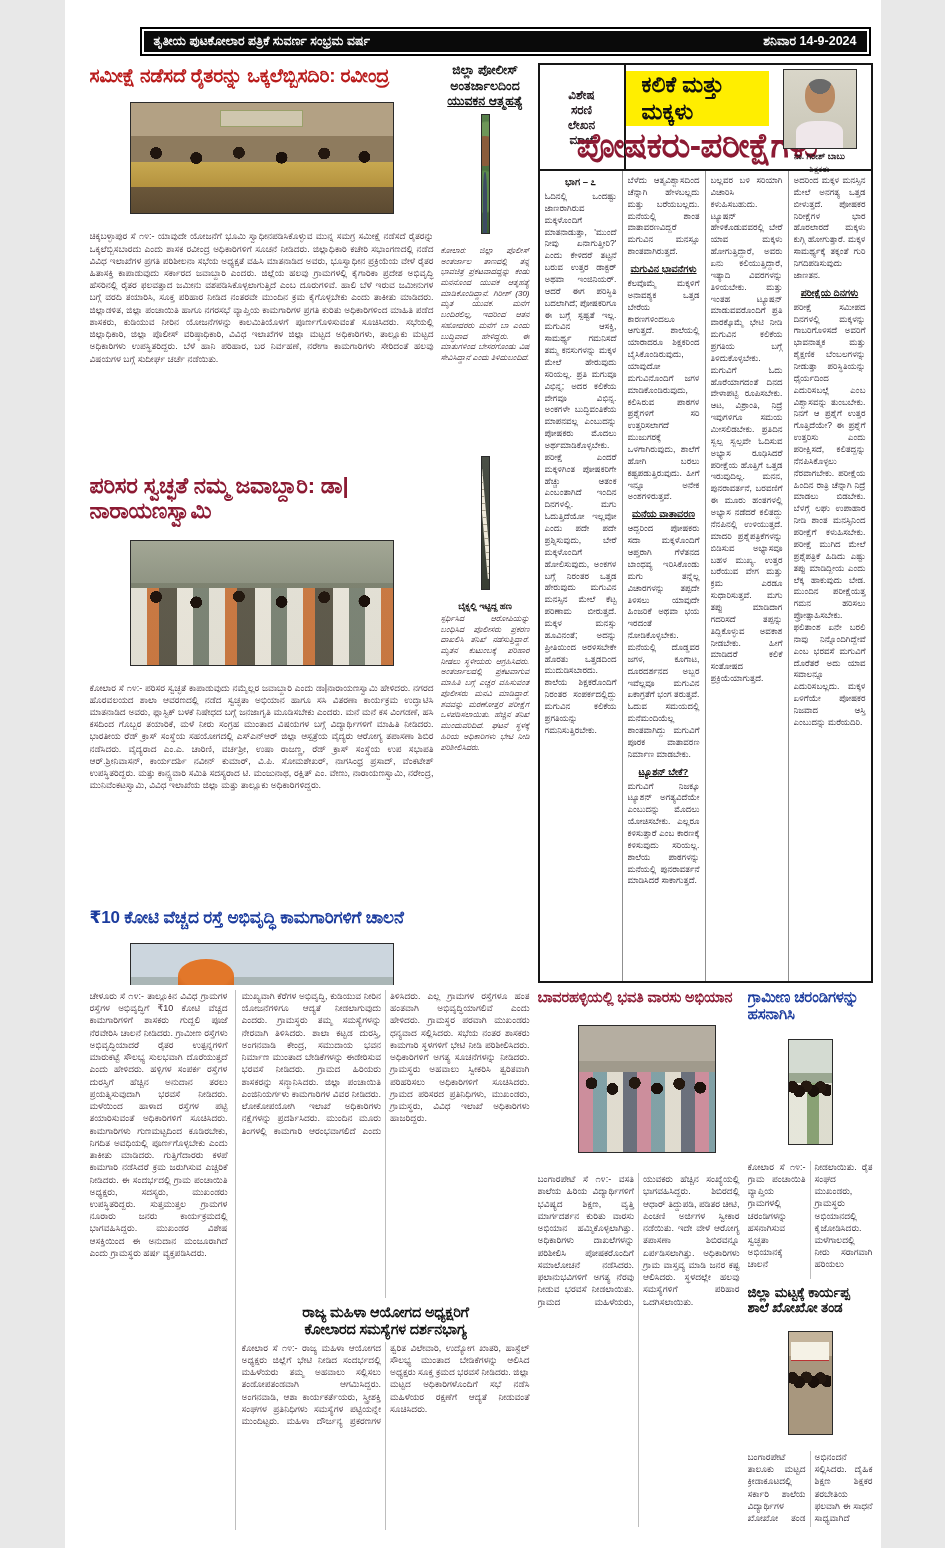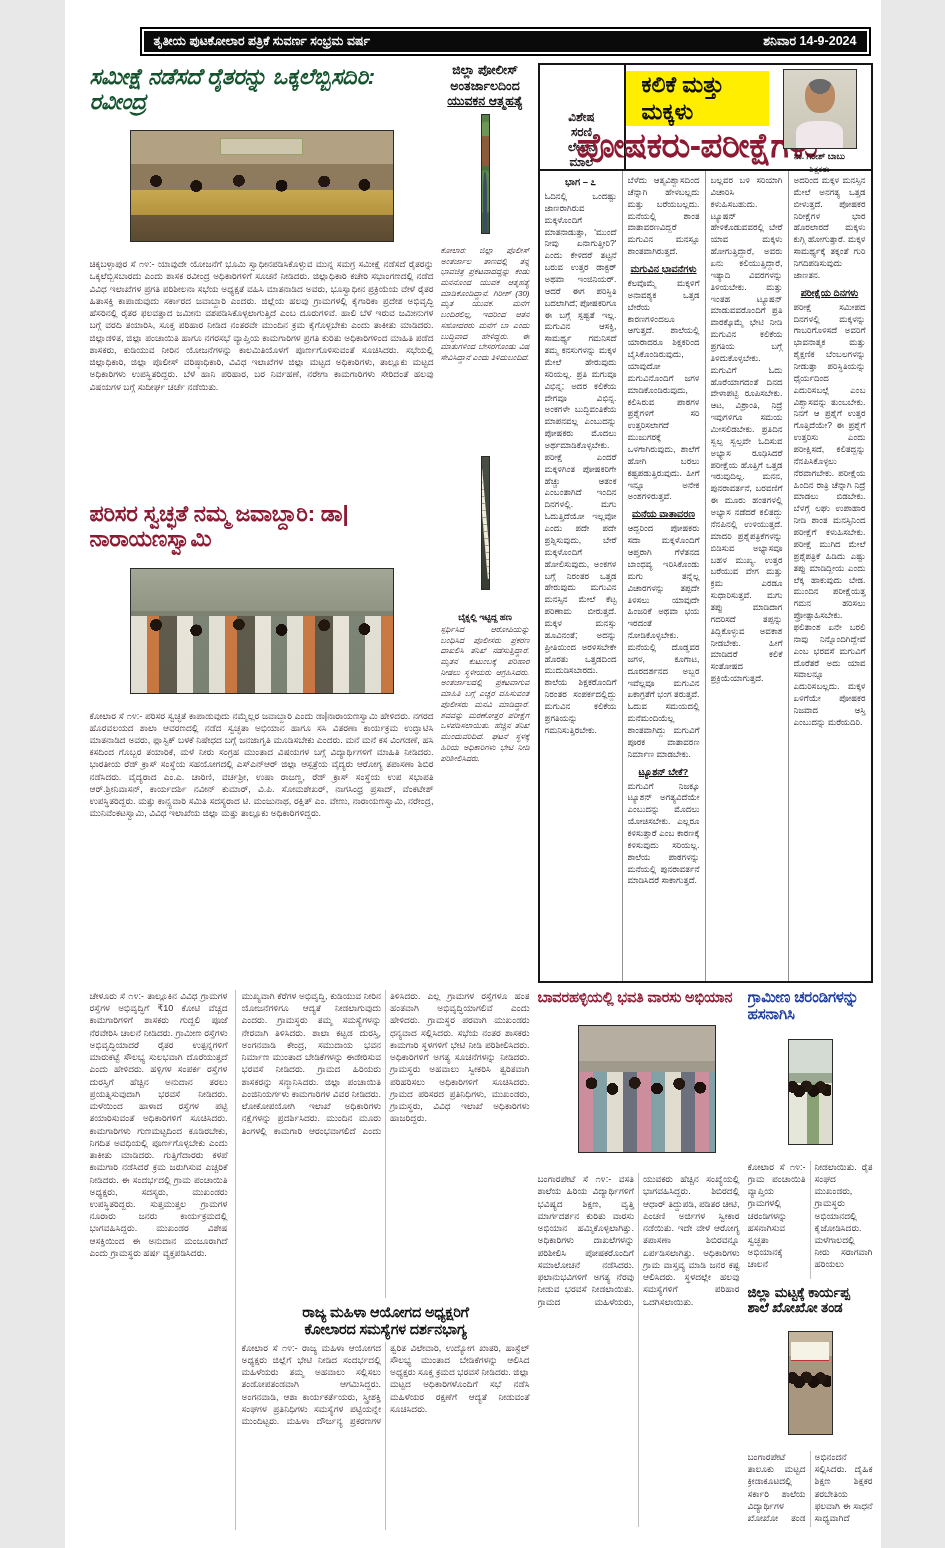--- a/index.html
+++ b/index.html
@@ -12,21 +12,21 @@
   .masthead-bar .mid{flex:1;}
   
   .content{display:flex;gap:8px;padding:0 8px 6px 25px;}
   .left-zone{width:440px;flex:none;}
   .right-zone{flex:1;min-width:0;}
   .left-top-row{display:flex;gap:7px;height:922px;overflow:hidden;}
   .main-left{width:344px;flex:none;overflow:hidden;}
   .thin-col{flex:1;min-width:0;display:flex;flex-direction:column;overflow:hidden;font-size:8px;}
   
   .hl{font-weight:bold;line-height:1.12;margin:2px 0 4px;letter-spacing:-.2px;}
-  .hl-black{color:#14532d;font-size:22px;font-style:italic;}
+  .hl-black{color:#b91c1c;font-size:19px;}
   .hl-maroon{color:#8c1a33;font-size:22px;margin-top:7px;}
   .hl-blue{color:#1c3c9e;font-size:17px;margin-top:7px;}
   .hl-small-maroon{color:#8c1a33;font-size:14.5px;margin:0 0 4px;}
   .hl-small-blue{color:#1c3c9e;font-size:15px;margin:0 0 4px;}
   .hl-small-black{color:#111;font-size:13.5px;margin:6px 0 4px;}
   .hl-women{color:#101010;font-size:14.5px;text-align:center;line-height:1.2;margin:6px 0 3px;}
   
   .body-txt{font-size:9px;line-height:1.36;text-align:justify;color:#3a2730;overflow:hidden;}
   .right-zone .body-txt{color:#2c2430;}
   .cols2{columns:2;column-gap:9px;column-rule:1px solid #bdbdbd;}
@@ -67,27 +67,27 @@
       background:repeating-linear-gradient(90deg,#d78ba0 0 14px,#7aa3ad 14px 28px,#f0ece0 28px 44px,#5e6678 44px 58px);}
   .ph-drain{height:106px;background:linear-gradient(180deg,#d4dbd2 0 32%,#9aa791 32% 100%);}
   .ph-drain::before{content:"";position:absolute;left:0;right:0;bottom:0;height:58%;opacity:.85;
       background:repeating-linear-gradient(90deg,#f3f1e7 0 18px,#86a06f 18px 30px,#e9e6da 30px 48px,#55684c 48px 60px);}
   .ph-khokho{height:104px;background:linear-gradient(180deg,#c4b49b 0 24%,#a8977e 24% 100%);}
   .ph-khokho::before{content:"";position:absolute;left:6%;right:6%;top:10%;height:18%;background:#f5f2e6;box-shadow:0 1px 0 #b33;}
   
   .police-head{font-weight:bold;font-size:12.5px;text-align:center;line-height:1.25;color:#101010;}
   .police-head .u{text-decoration:underline;display:block;}
   .thin-col .body-txt{font-size:8px;line-height:1.34;font-style:italic;}
-  .lead-line{font-weight:bold;font-size:8.6px;text-align:center;margin:14px 0 2px;color:#14100f;}
+  .lead-line{font-weight:bold;font-size:8.6px;text-align:center;margin:3px 0 2px;color:#14100f;}
   .mt4{margin-top:4px;}
   
   .series-box{border:2px solid #161616;height:920px;box-sizing:border-box;display:flex;flex-direction:column;}
   .series-header{display:flex;border-bottom:2px solid #161616;height:104px;flex:none;}
   .series-tags{width:84px;flex:none;border-right:2px solid #161616;display:flex;flex-direction:column;
-      align-items:center;justify-content:flex-end;gap:1px;font-weight:bold;font-size:12px;}
+      align-items:center;justify-content:center;gap:1px;font-weight:bold;font-size:12px;}
   .series-mid{flex:1;display:flex;flex-direction:column;align-items:center;justify-content:center;min-width:0;}
   .kicker{background:#ffee00;color:#101010;font-weight:bold;font-size:22px;padding:1px 16px;line-height:1.2;}
   .series-title{color:#8c1a33;font-weight:bold;font-size:34px;line-height:1.02;margin-top:2px;letter-spacing:-.5px;white-space:nowrap;}
   .series-author{width:98px;flex:none;padding:4px 2px;text-align:center;}
   .series-author .cap{font-size:8.5px;line-height:1.3;margin-top:2px;font-weight:bold;}
   .series-cols{display:flex;flex:1;min-height:0;}
   .series-col{flex:1;min-width:0;padding:4px 5px;border-right:1px solid #8f8f8f;overflow:hidden;}
   .series-col:last-child{border-right:none;}
   .series-col .body-txt{font-size:8.6px;line-height:1.38;}
   .part-label{font-weight:bold;text-align:center;font-size:9.5px;margin:1px 0 3px;color:#14100f;}
@@ -133,20 +133,24 @@
             <figure class="photo ph-meeting heads"></figure>
             <div class="body-txt" style="height:237px;margin-top:4px;">ಚಿಕ್ಕಬಳ್ಳಾಪುರ ಸೆ ೧೪:- ಯಾವುದೇ ಯೋಜನೆಗೆ ಭೂಮಿ ಸ್ವಾಧೀನಪಡಿಸಿಕೊಳ್ಳುವ ಮುನ್ನ ಸಮಗ್ರ ಸಮೀಕ್ಷೆ ನಡೆಸದೆ ರೈತರನ್ನು ಒಕ್ಕಲೆಬ್ಬಿಸಬಾರದು ಎಂದು ಶಾಸಕ ರವೀಂದ್ರ ಅಧಿಕಾರಿಗಳಿಗೆ ಸೂಚನೆ ನೀಡಿದರು. ಜಿಲ್ಲಾಧಿಕಾರಿ ಕಚೇರಿ ಸಭಾಂಗಣದಲ್ಲಿ ನಡೆದ ವಿವಿಧ ಇಲಾಖೆಗಳ ಪ್ರಗತಿ ಪರಿಶೀಲನಾ ಸಭೆಯ ಅಧ್ಯಕ್ಷತೆ ವಹಿಸಿ ಮಾತನಾಡಿದ ಅವರು, ಭೂಸ್ವಾಧೀನ ಪ್ರಕ್ರಿಯೆಯ ವೇಳೆ ರೈತರ ಹಿತಾಸಕ್ತಿ ಕಾಪಾಡುವುದು ಸರ್ಕಾರದ ಜವಾಬ್ದಾರಿ ಎಂದರು. ಜಿಲ್ಲೆಯ ಹಲವು ಗ್ರಾಮಗಳಲ್ಲಿ ಕೈಗಾರಿಕಾ ಪ್ರದೇಶ ಅಭಿವೃದ್ಧಿ ಹೆಸರಿನಲ್ಲಿ ರೈತರ ಫಲವತ್ತಾದ ಜಮೀನು ವಶಪಡಿಸಿಕೊಳ್ಳಲಾಗುತ್ತಿದೆ ಎಂಬ ದೂರುಗಳಿವೆ. ಹಾಲಿ ಬೆಳೆ ಇರುವ ಜಮೀನುಗಳ ಬಗ್ಗೆ ವರದಿ ತಯಾರಿಸಿ, ಸೂಕ್ತ ಪರಿಹಾರ ನೀಡಿದ ನಂತರವೇ ಮುಂದಿನ ಕ್ರಮ ಕೈಗೊಳ್ಳಬೇಕು ಎಂದು ತಾಕೀತು ಮಾಡಿದರು. ಜಿಲ್ಲಾಡಳಿತ, ಜಿಲ್ಲಾ ಪಂಚಾಯಿತಿ ಹಾಗೂ ನಗರಸಭೆ ವ್ಯಾಪ್ತಿಯ ಕಾಮಗಾರಿಗಳ ಪ್ರಗತಿ ಕುರಿತು ಅಧಿಕಾರಿಗಳಿಂದ ಮಾಹಿತಿ ಪಡೆದ ಶಾಸಕರು, ಕುಡಿಯುವ ನೀರಿನ ಯೋಜನೆಗಳನ್ನು ಕಾಲಮಿತಿಯೊಳಗೆ ಪೂರ್ಣಗೊಳಿಸುವಂತೆ ಸೂಚಿಸಿದರು. ಸಭೆಯಲ್ಲಿ ಜಿಲ್ಲಾಧಿಕಾರಿ, ಜಿಲ್ಲಾ ಪೊಲೀಸ್ ವರಿಷ್ಠಾಧಿಕಾರಿ, ವಿವಿಧ ಇಲಾಖೆಗಳ ಜಿಲ್ಲಾ ಮಟ್ಟದ ಅಧಿಕಾರಿಗಳು, ತಾಲ್ಲೂಕು ಮಟ್ಟದ ಅಧಿಕಾರಿಗಳು ಉಪಸ್ಥಿತರಿದ್ದರು. ಬೆಳೆ ಹಾನಿ ಪರಿಹಾರ, ಬರ ನಿರ್ವಹಣೆ, ನರೇಗಾ ಕಾಮಗಾರಿಗಳು ಸೇರಿದಂತೆ ಹಲವು ವಿಷಯಗಳ ಬಗ್ಗೆ ಸುದೀರ್ಘ ಚರ್ಚೆ ನಡೆಯಿತು.</div>
           </article>
 
           <article>
             <h2 class="hl hl-maroon">ಪರಿಸರ ಸ್ವಚ್ಛತೆ ನಮ್ಮ ಜವಾಬ್ದಾರಿ: ಡಾ|ನಾರಾಯಣಸ್ವಾಮಿ</h2>
             <figure class="photo ph-handover heads"></figure>
             <div class="body-txt" style="height:219px;margin-top:4px;">ಕೋಲಾರ ಸೆ ೧೪:- ಪರಿಸರ ಸ್ವಚ್ಛತೆ ಕಾಪಾಡುವುದು ನಮ್ಮೆಲ್ಲರ ಜವಾಬ್ದಾರಿ ಎಂದು ಡಾ|ನಾರಾಯಣಸ್ವಾಮಿ ಹೇಳಿದರು. ನಗರದ ಹೊರವಲಯದ ಶಾಲಾ ಆವರಣದಲ್ಲಿ ನಡೆದ ಸ್ವಚ್ಛತಾ ಅಭಿಯಾನ ಹಾಗೂ ಸಸಿ ವಿತರಣಾ ಕಾರ್ಯಕ್ರಮ ಉದ್ಘಾಟಿಸಿ ಮಾತನಾಡಿದ ಅವರು, ಪ್ಲಾಸ್ಟಿಕ್ ಬಳಕೆ ನಿಷೇಧದ ಬಗ್ಗೆ ಜನಜಾಗೃತಿ ಮೂಡಿಸಬೇಕು ಎಂದರು. ಮನೆ ಮನೆ ಕಸ ವಿಂಗಡಣೆ, ಹಸಿ ಕಸದಿಂದ ಗೊಬ್ಬರ ತಯಾರಿಕೆ, ಮಳೆ ನೀರು ಸಂಗ್ರಹ ಮುಂತಾದ ವಿಷಯಗಳ ಬಗ್ಗೆ ವಿದ್ಯಾರ್ಥಿಗಳಿಗೆ ಮಾಹಿತಿ ನೀಡಿದರು. ಭಾರತೀಯ ರೆಡ್ ಕ್ರಾಸ್ ಸಂಸ್ಥೆಯ ಸಹಯೋಗದಲ್ಲಿ ಎಸ್ಎನ್ಆರ್ ಜಿಲ್ಲಾ ಆಸ್ಪತ್ರೆಯ ವೈದ್ಯರು ಆರೋಗ್ಯ ತಪಾಸಣಾ ಶಿಬಿರ ನಡೆಸಿದರು. ವೈದ್ಯರಾದ ಎಂ.ಎ. ಚಾರಿಣಿ, ವರ್ಚಶ್ರೀ, ಉಷಾ ರಾಜಣ್ಣ, ರೆಡ್ ಕ್ರಾಸ್ ಸಂಸ್ಥೆಯ ಉಪ ಸಭಾಪತಿ ಆರ್.ಶ್ರೀನಿವಾಸನ್, ಕಾರ್ಯದರ್ಶಿ ನವೀನ್ ಕುಮಾರ್, ವಿ.ಪಿ. ಸೋಮಶೇಖರ್, ನಾಗಸಿಂಧ್ರ ಪ್ರಸಾದ್, ವೆಂಕಟೇಶ್ ಉಪಸ್ಥಿತರಿದ್ದರು. ಮತ್ತು ಕಾನ್ಸ್ಟವಾರಿ ಸಮಿತಿ ಸದಸ್ಯರಾದ ಟಿ. ಮಂಜುನಾಥ, ರಕ್ಷಿತ್ ಎಂ. ವೇಣು, ನಾರಾಯಣಸ್ವಾಮಿ, ನರೇಂದ್ರ, ಮುನಿವೆಂಕಟಸ್ವಾಮಿ, ವಿವಿಧ ಇಲಾಖೆಯ ಜಿಲ್ಲಾ ಮತ್ತು ತಾಲ್ಲೂಕು ಅಧಿಕಾರಿಗಳಿದ್ದರು.</div>
           </article>
 
+          <article>
+            <h2 class="hl hl-blue">₹10 ಕೋಟಿ ವೆಚ್ಚದ ರಸ್ತೆ ಅಭಿವೃದ್ಧಿ ಕಾಮಗಾರಿಗಳಿಗೆ ಚಾಲನೆ</h2>
+            <figure class="photo ph-crowd heads"></figure>
+          </article>
         </div>
 
         <aside class="thin-col">
           <div class="police-head">
             <span>ಜಿಲ್ಲಾ ಪೋಲೀಸ್</span><br>
             <span>ಅಂತರ್ಜಾಲದಿಂದ</span>
             <span class="u">ಯುವಕನ ಆತ್ಮಹತ್ಯೆ</span>
           </div>
           <figure class="photo ph-youth mt4"></figure>
           <div class="body-txt mt4" style="height:206px;">ಕೋಲಾರ: ಜಿಲ್ಲಾ ಪೊಲೀಸ್ ಅಂತರ್ಜಾಲ ತಾಣದಲ್ಲಿ ತನ್ನ ಭಾವಚಿತ್ರ ಪ್ರಕಟವಾದದ್ದನ್ನು ಕಂಡು ಮನನೊಂದ ಯುವಕ ಆತ್ಮಹತ್ಯೆ ಮಾಡಿಕೊಂಡಿದ್ದಾನೆ. ಗಿರೀಶ್ (30) ಮೃತ ಯುವಕ. ಮನೆಗೆ ಬಂದಿರಲಿಲ್ಲ, ಇದರಿಂದ ಆತನ ಸಹೋದರರು ಮನೆಗೆ ಬಾ ಎಂದು ಬುದ್ಧಿವಾದ ಹೇಳಿದ್ದರು. ಈ ಮಾತುಗಳಿಂದ ಬೇಸರಗೊಂಡು ವಿಷ ಸೇವಿಸಿದ್ದಾನೆ ಎಂದು ತಿಳಿದುಬಂದಿದೆ.</div>

